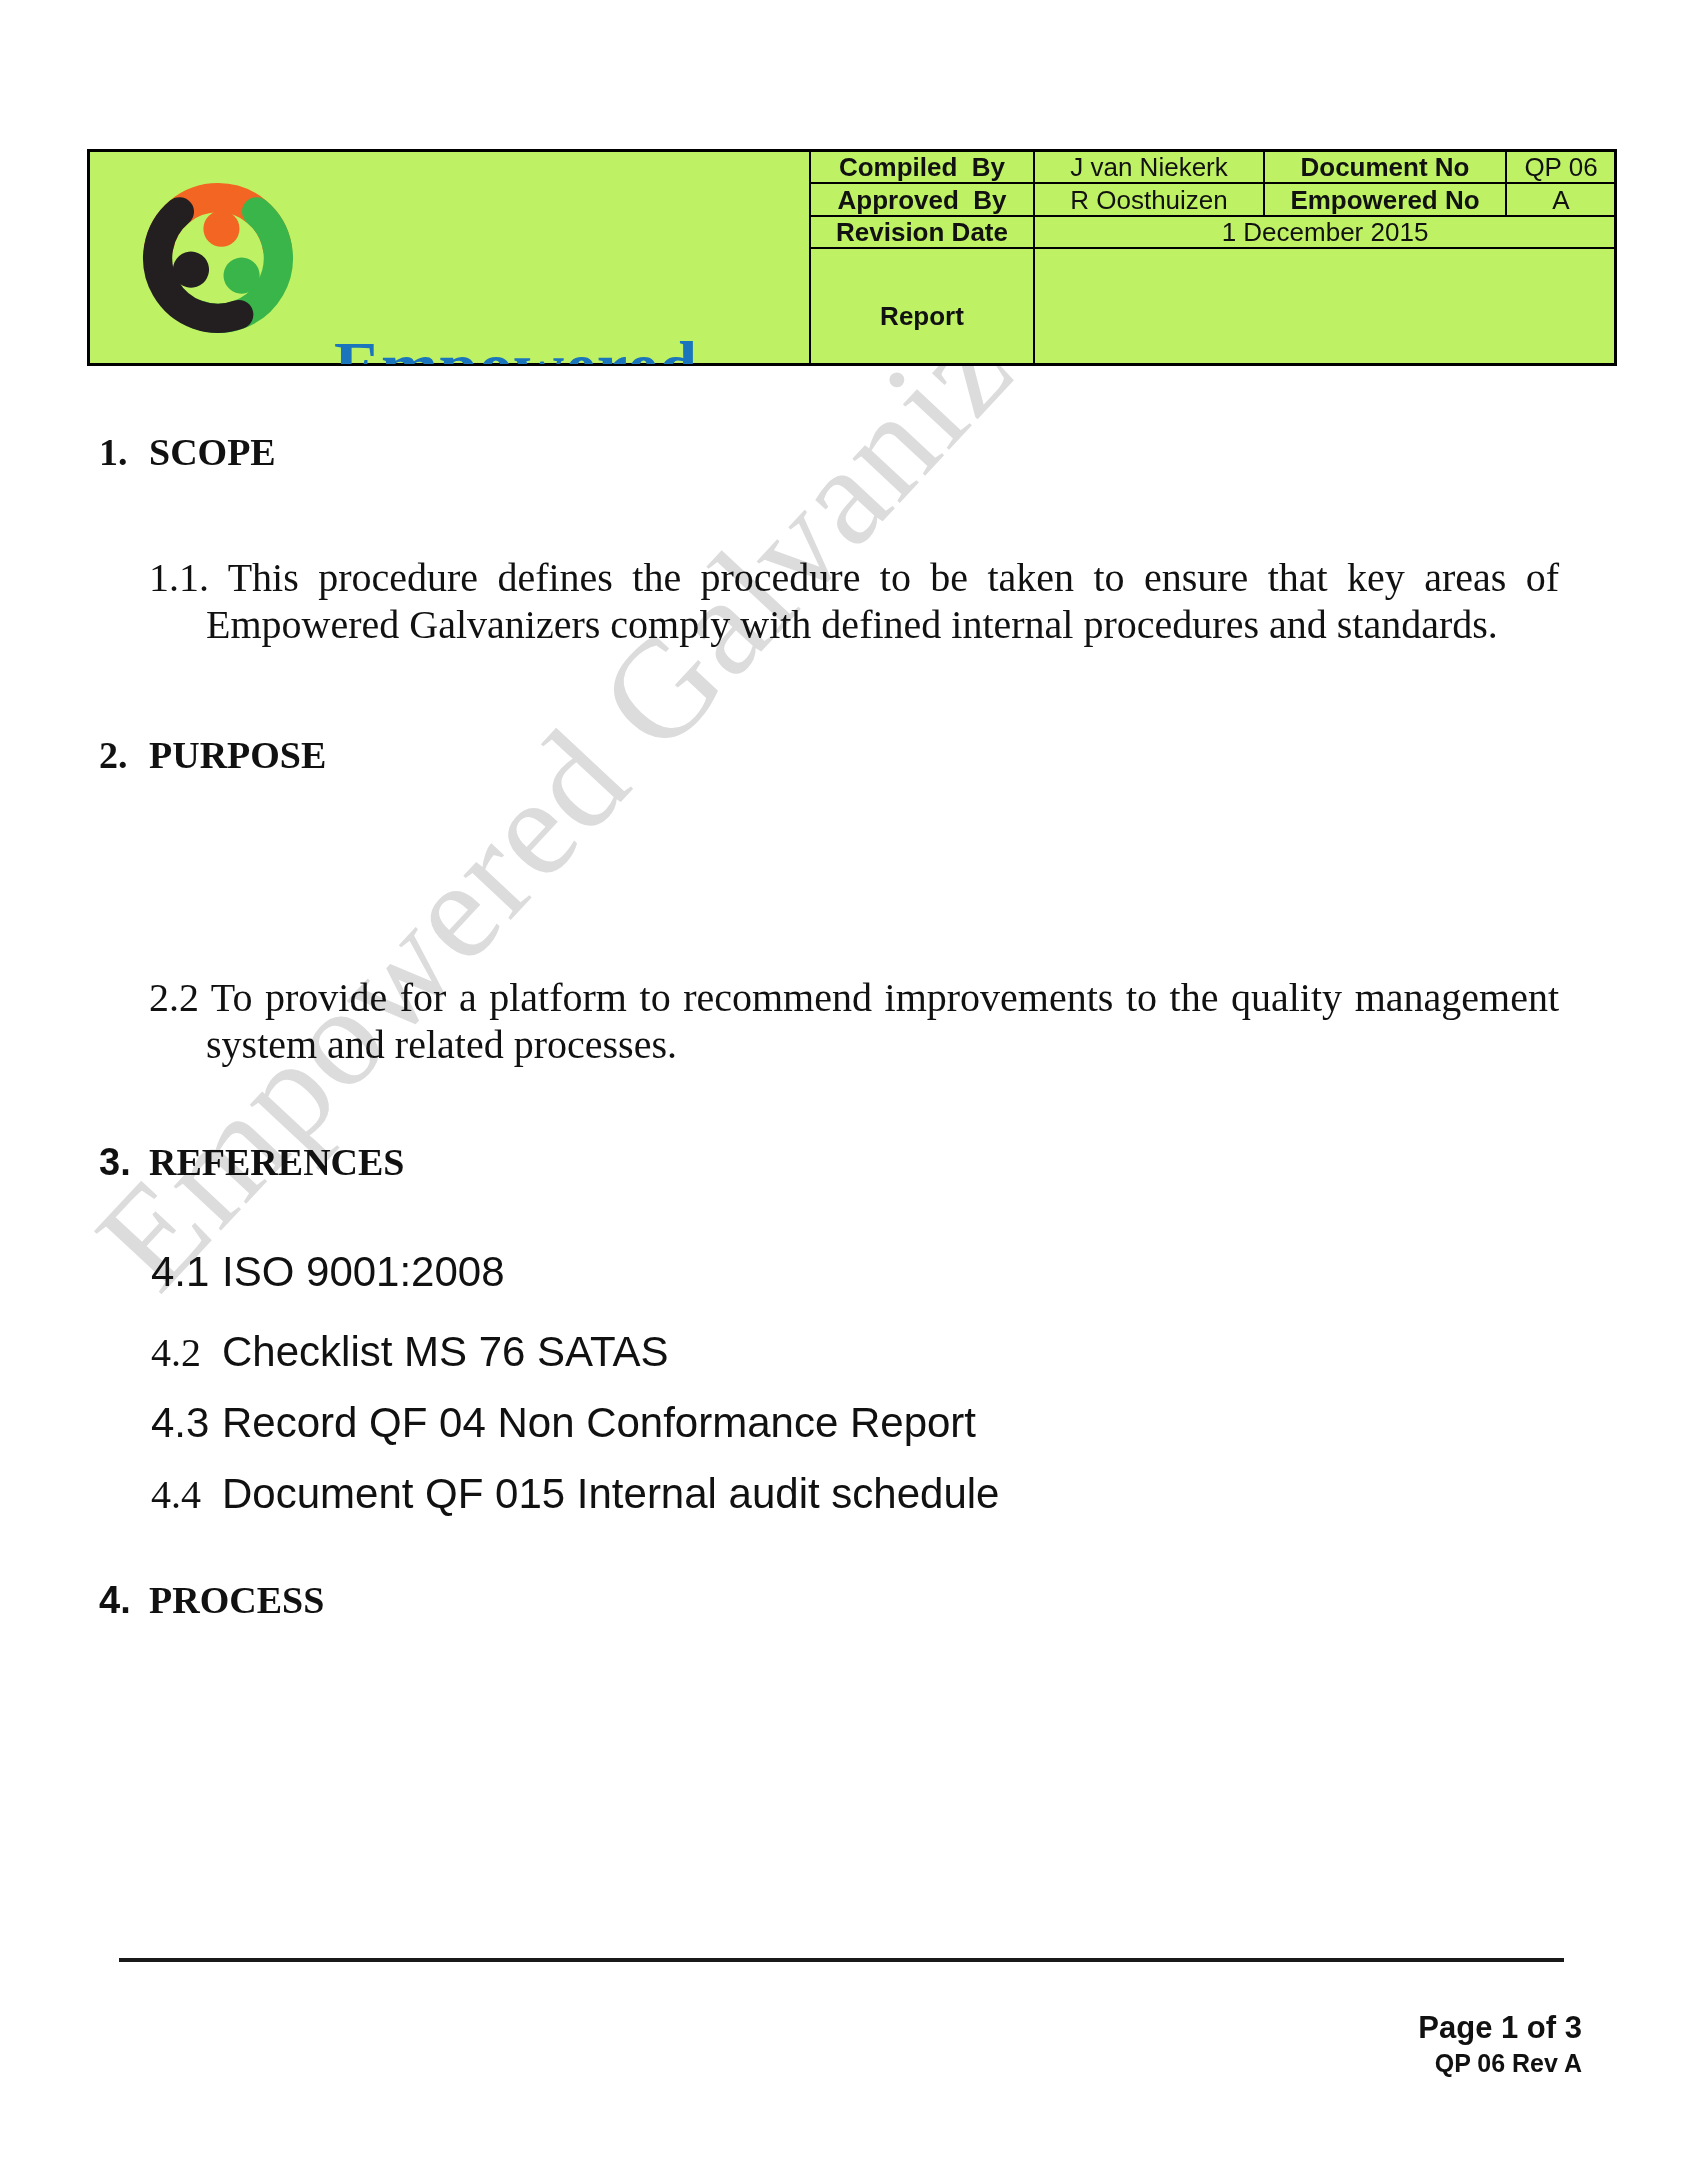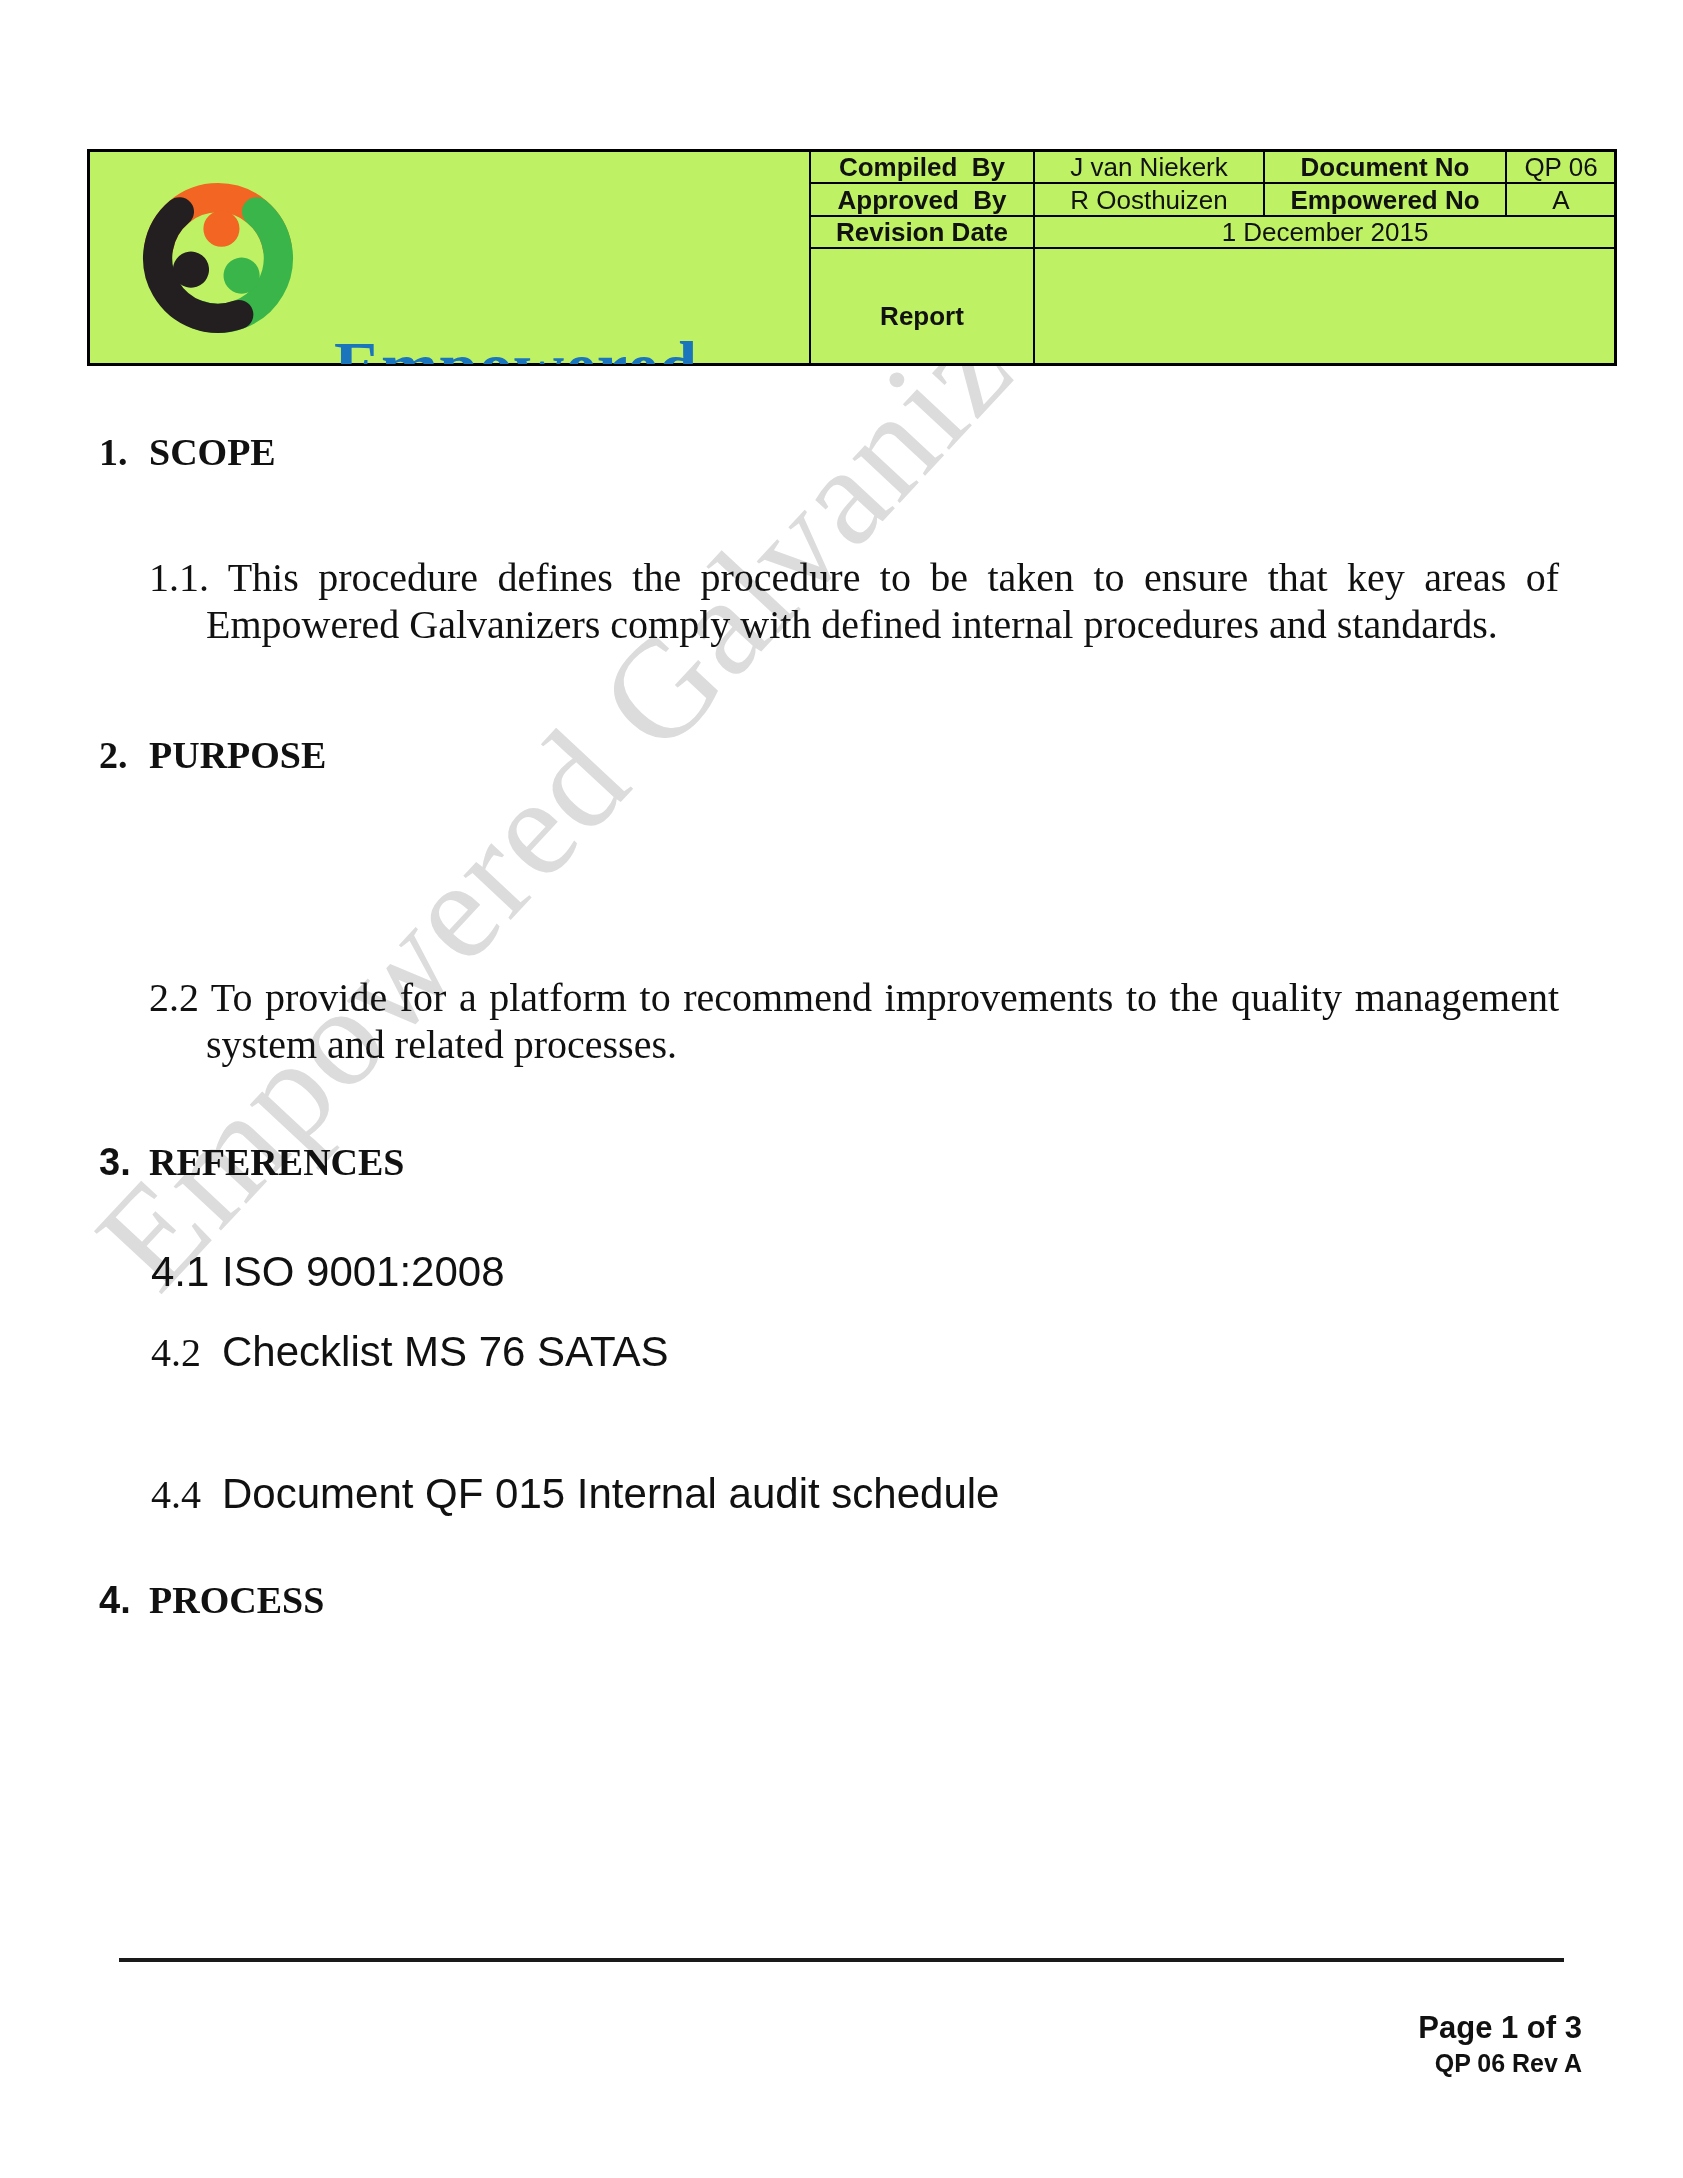--- a/index.html
+++ b/index.html
@@ -150,20 +150,23 @@
     <div class="heading" style="top:1142px">
       <span class="num num-sans">3.</span><span>REFERENCES</span>
     </div>
 
     <div class="ref" style="top:1249px">
       <span class="rnum">4.1</span><span>ISO 9001:2008</span>
     </div>
     <div class="ref" style="top:1329px">
       <span class="rnum rnum-serif">4.2</span><span>Checklist MS 76 SATAS</span>
     </div>
+    <div class="ref" style="top:1400px">
+      <span class="rnum">4.3</span><span>Record QF 04 Non Conformance Report</span>
+    </div>
     <div class="ref" style="top:1471px">
       <span class="rnum rnum-serif">4.4</span><span>Document QF 015 Internal audit schedule</span>
     </div>
 
     <div class="heading" style="top:1580px">
       <span class="num num-sans">4.</span><span>PROCESS</span>
     </div>
 
     <div class="footer-rule"></div>
     <div class="page-info">Page 1 of 3</div>

